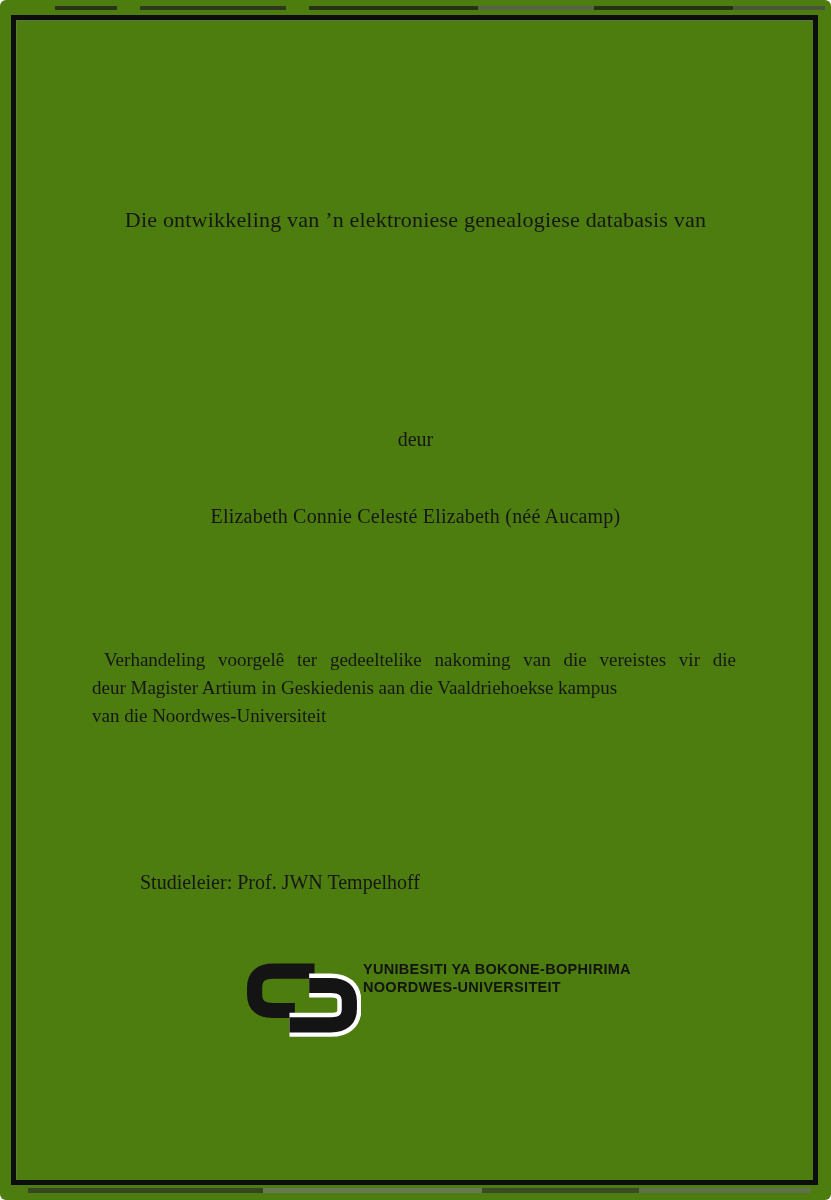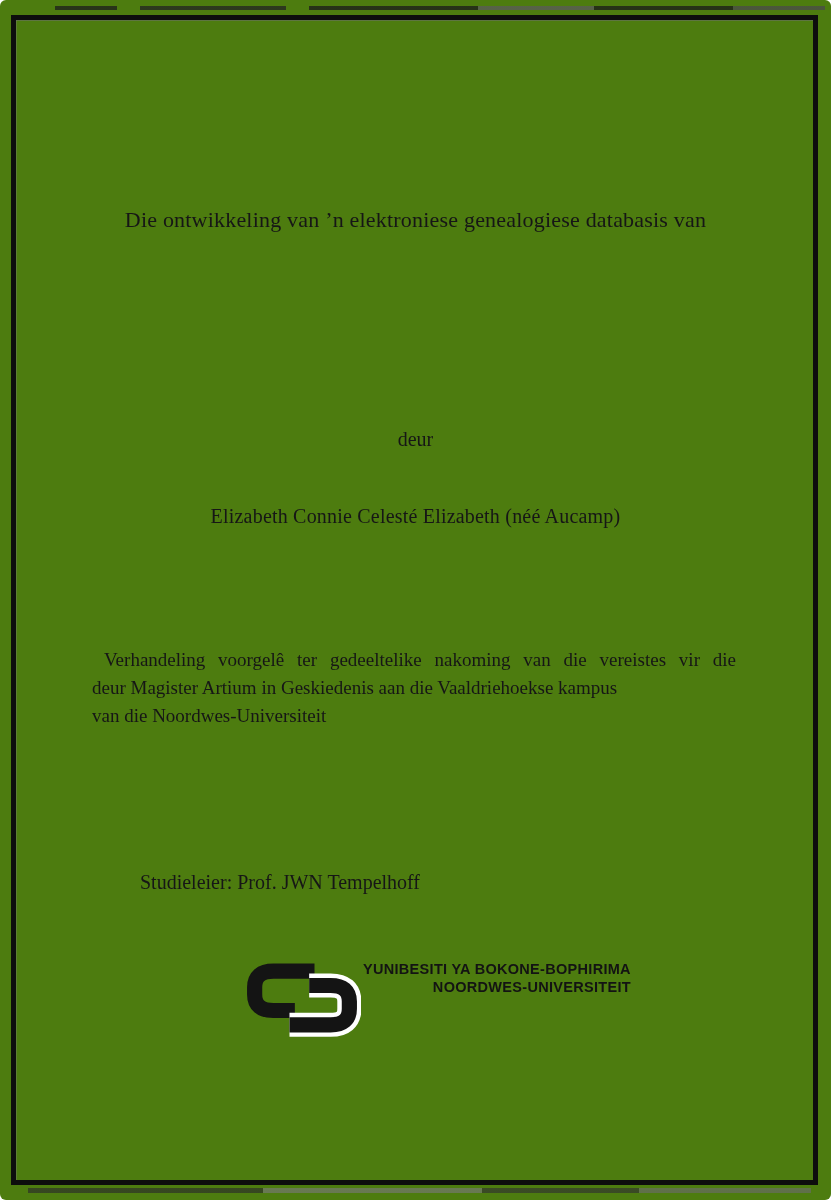--- a/index.html
+++ b/index.html
@@ -46,21 +46,21 @@
     position:absolute;top:868px;left:92px;font-size:20px;line-height:28px;margin-left:48px;
   }
   .logo-row{
     position:absolute;top:956px;left:243px;display:flex;align-items:flex-start;
   }
   .logo-mark{display:block;}
   .logo-text{
     margin-left:2px;padding-top:5px;
     font-family:"Liberation Sans", sans-serif;font-weight:700;
     font-size:14.5px;line-height:17.5px;letter-spacing:.3px;color:#131313;
-    text-align:right;white-space:nowrap;
+    text-align:left;white-space:nowrap;
   }
 </style>
 </head>
 <body>
 
 <div class="scan-page">
 
   <div class="artifact-top"></div>
   <div class="frame"></div>
 

